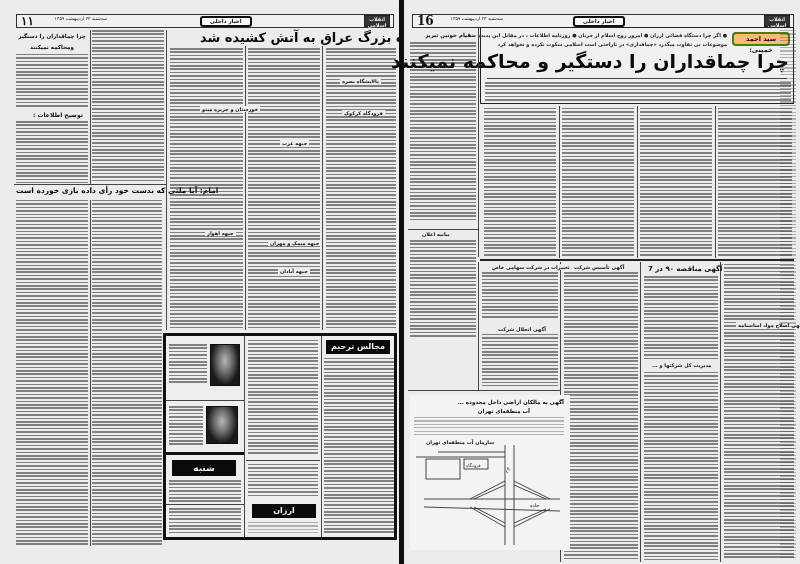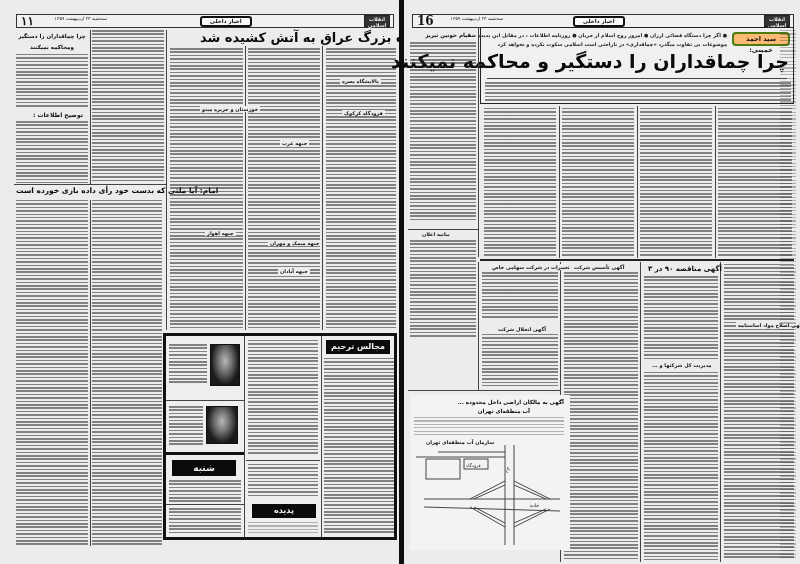--- a/index.html
+++ b/index.html
@@ -94,21 +94,21 @@
     <div class="obit-box">
       <div class="rule-v" style="left:78px; top:0; height:201px;"></div>
       <div class="rule-v" style="left:155px; top:0; height:201px;"></div>
 
       <div class="obit-title-black" style="left:160px; top:4px; width:64px; height:14px; font-size:8px; line-height:14px;">مجالس ترحیم</div>
       <div class="col" style="left:158px; top:22px; width:70px; height:176px;"></div>
 
       <div class="col" style="left:82px; top:4px; width:70px; height:116px;"></div>
       <div class="rule-h" style="left:80px; top:124px; width:74px;"></div>
       <div class="col" style="left:82px; top:128px; width:70px; height:34px;"></div>
-      <div class="obit-title-black" style="left:86px; top:168px; width:64px; height:14px; font-size:8px; line-height:14px;">پدیده</div>
+      <div class="obit-title-black" style="left:86px; top:168px; width:64px; height:14px; font-size:8px; line-height:14px;">ارزان</div>
       <div class="col light" style="left:82px; top:186px; width:70px; height:14px;"></div>
 
       <div class="photo" style="left:44px; top:8px; width:30px; height:42px;"></div>
       <div class="col" style="left:3px; top:8px; width:38px; height:40px;"></div>
       <div class="rule-h" style="left:0; top:64px; width:78px;"></div>
       <div class="photo" style="left:40px; top:70px; width:32px; height:38px;"></div>
       <div class="col" style="left:3px; top:70px; width:34px; height:40px;"></div>
       <div class="rule-h" style="left:0; top:116px; width:78px; height:3px; background:#111;"></div>
       <div class="obit-title-black" style="left:6px; top:124px; width:64px; height:16px; font-size:9px; line-height:16px;">شنبه</div>
       <div class="col" style="left:3px; top:144px; width:72px; height:22px;"></div>
@@ -169,21 +169,21 @@
 
   <div class="subhead" style="left:490px; top:264px;">آگهی تغییرات در شرکت سهامی خاص</div>
   <div class="col" style="left:482px; top:272px; width:76px; height:48px;"></div>
   <div class="subhead" style="left:496px; top:326px;">آگهی انحلال شرکت</div>
   <div class="col" style="left:482px; top:334px; width:76px; height:52px;"></div>
   <div class="rule-h" style="left:408px; top:390px; width:152px;"></div>
 
   <div class="subhead" style="left:572px; top:264px;">آگهی تأسیس شرکت</div>
   <div class="col" style="left:564px; top:272px; width:74px; height:288px;"></div>
 
-  <div class="headline" style="left:648px; top:265px; font-size:7px;">آگهی مناقصه ۹۰ در ۳</div>
+  <div class="headline" style="left:648px; top:265px; font-size:7px;">آگهی مناقصه ۹۰ در 7</div>
   <div class="col" style="left:644px; top:276px; width:74px; height:84px;"></div>
   <div class="subhead" style="left:650px; top:362px;">مدیریت کل شرکتها و ...</div>
   <div class="col" style="left:644px; top:372px; width:74px; height:188px;"></div>
 
   <div class="col" style="left:724px; top:264px; width:70px; height:296px;"></div>
   <div class="subhead" style="left:736px; top:322px;">آگهی اصلاح مواد اساسنامه</div>
 
   <div class="col light" style="left:780px; top:30px; width:16px; height:530px;"></div>
 
   <div class="map-box">

